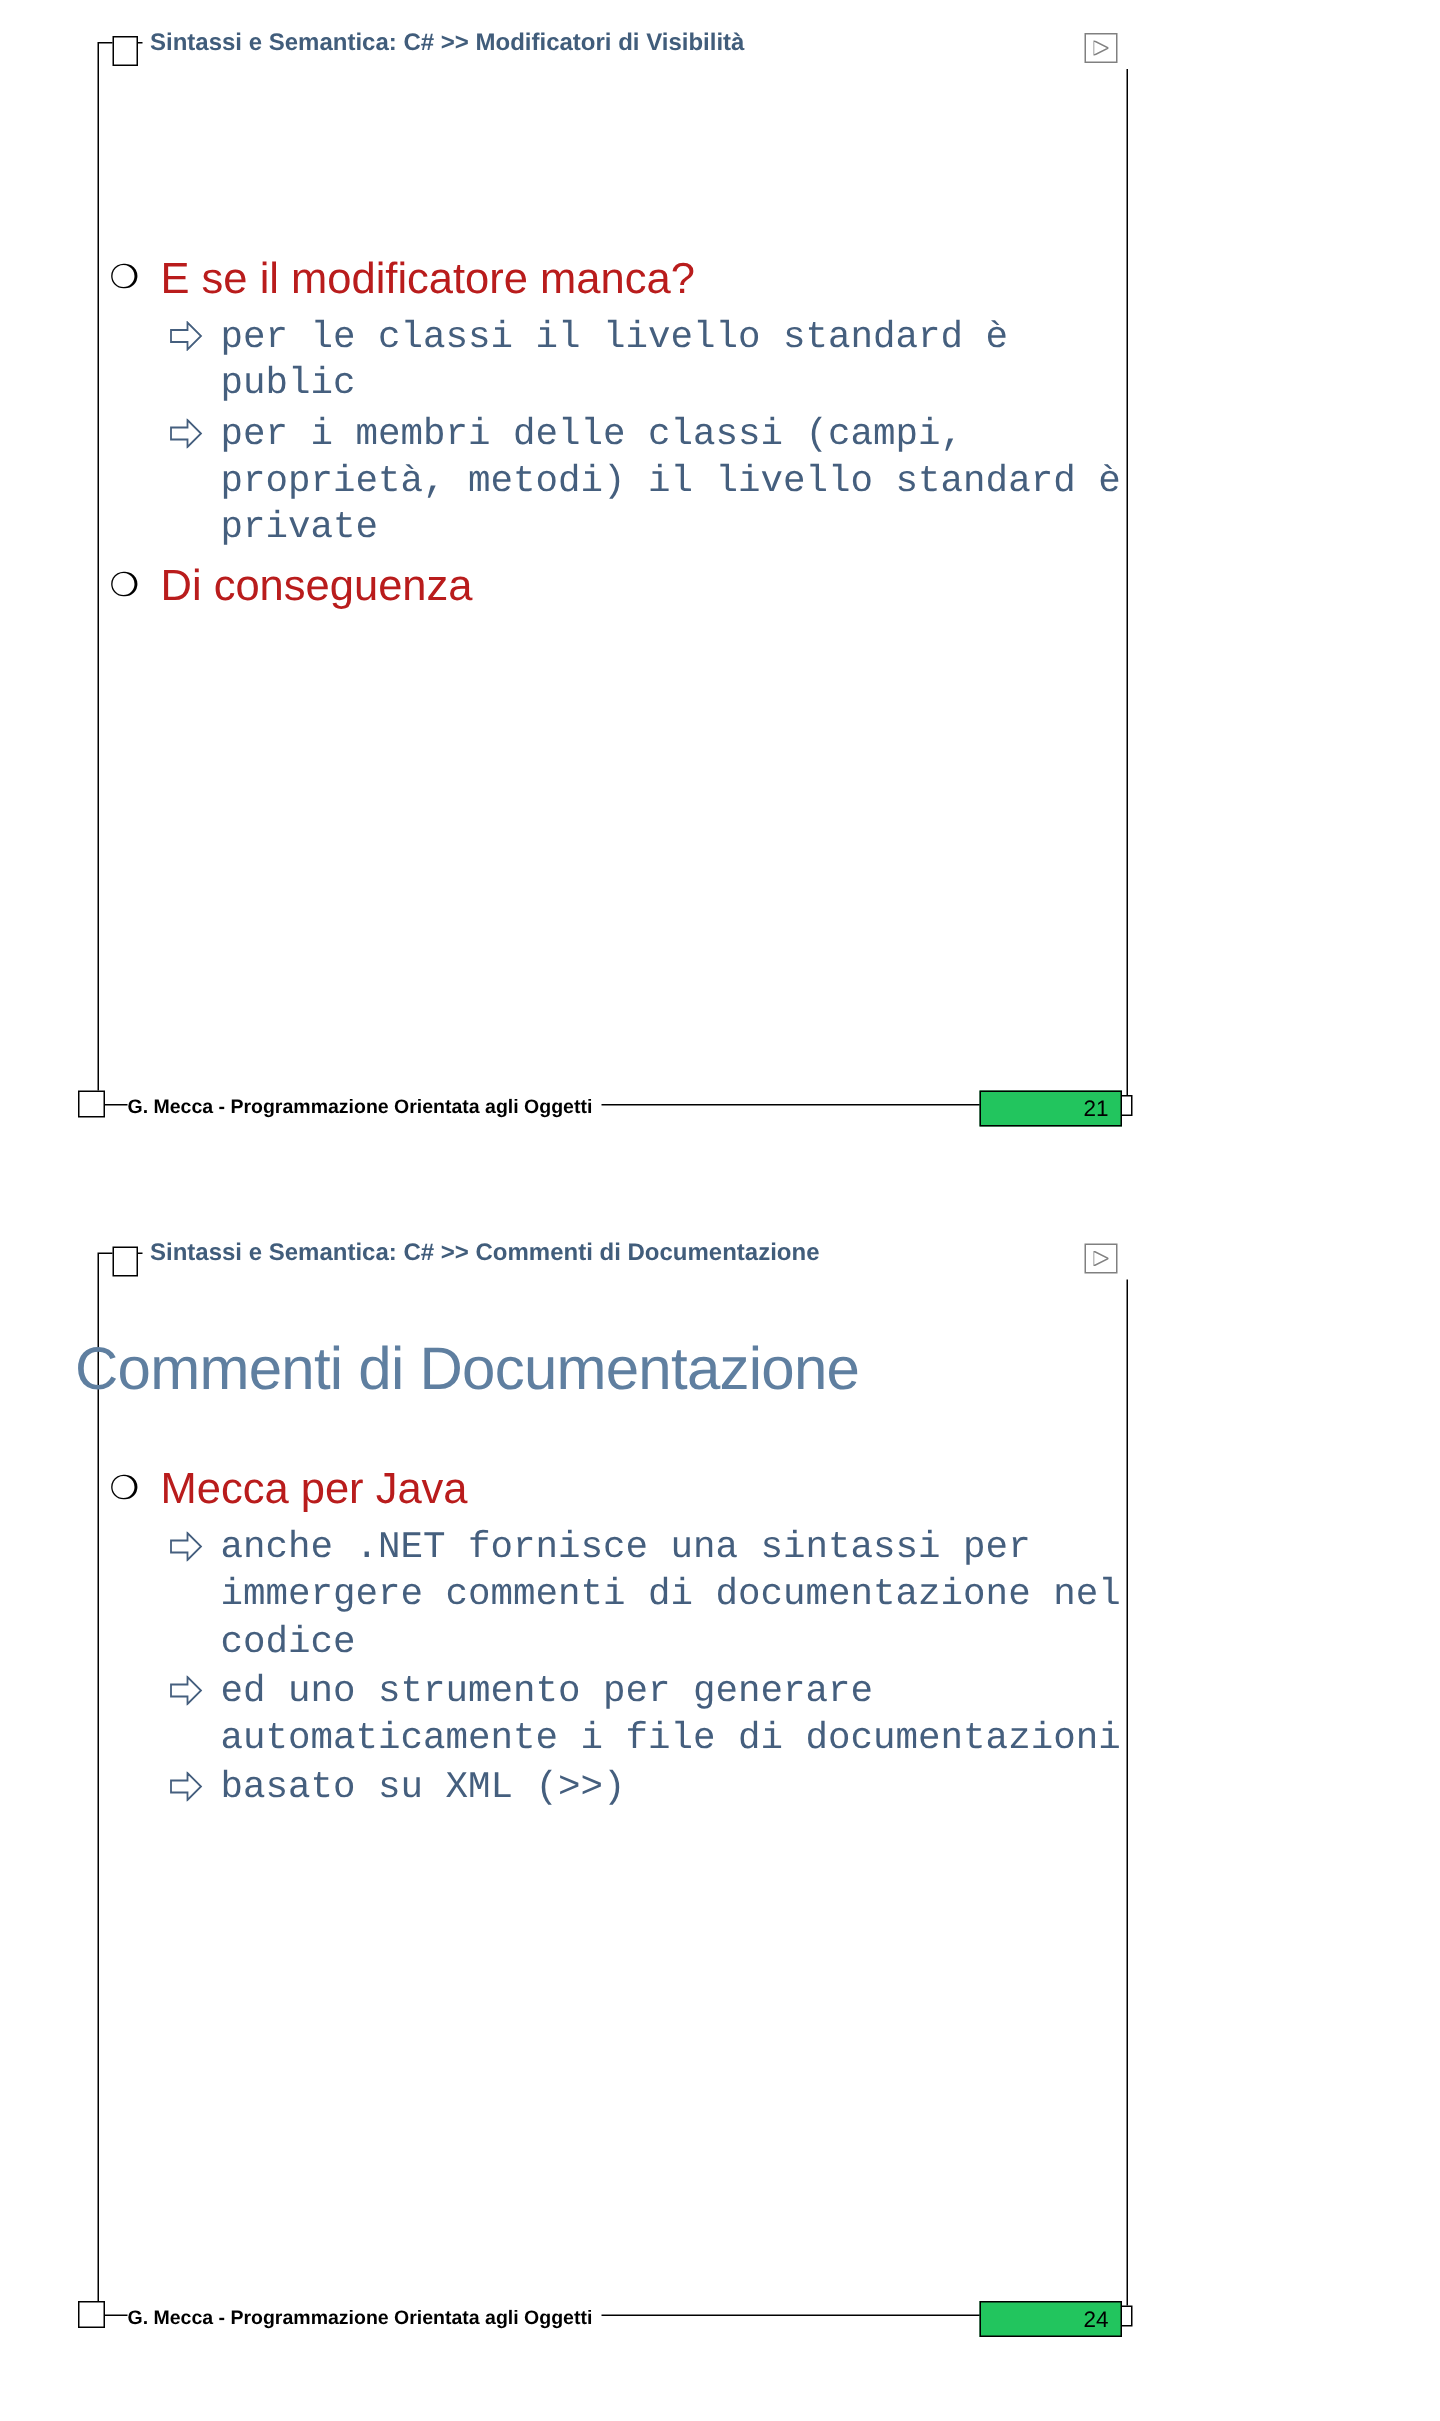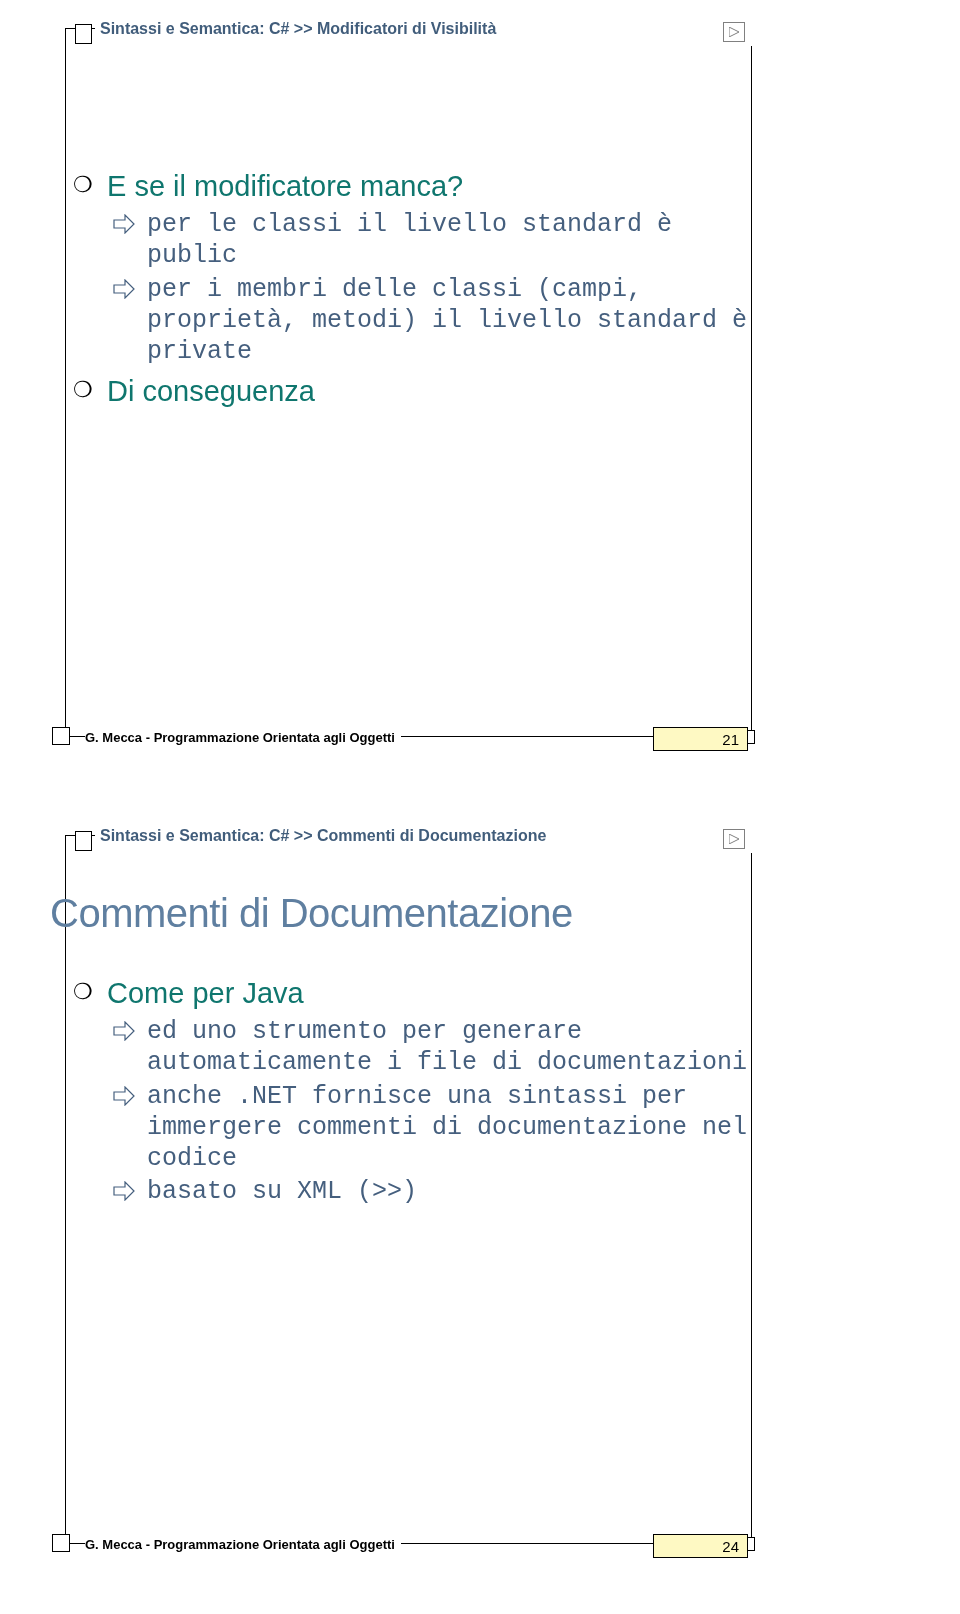--- a/index.html
+++ b/index.html
@@ -81,21 +81,21 @@
   .content {
     position: absolute;
     left: 73px;
     top: 170px;
     right: 50px;
     font-family: Arial, Helvetica, sans-serif;
   }
 
   .lvl1 {
     font-size: 29px;
-    color: #0f766e;
+    color: #b91c1c;
     margin-bottom: 6px;
     padding-left: 34px;
     position: relative;
   }
   .lvl1::before {
     content: "❍";
     position: absolute;
     left: 0;
     top: 2px;
     font-size: 22px;
@@ -148,21 +148,21 @@
     padding-right: 6px;
     text-align: center;
   }
   .footer-num-box {
     position: absolute;
     right: 52px;
     bottom: 56px;
     width: 95px;
     height: 24px;
     border: 1.5px solid #000;
-    background: #fef9c3;
+    background: #22c55e;
     display: flex;
     align-items: center;
     justify-content: flex-end;
     padding-right: 8px;
     box-sizing: border-box;
   }
   .footer-num-back {
     position: absolute;
     right: 45px;
     bottom: 63px;
@@ -229,36 +229,36 @@
   <div class="breadcrumb-text">Sintassi e Semantica: C# &gt;&gt; Commenti di Documentazione</div>
   <div class="play-box">
     <svg width="10" height="10" viewBox="0 0 10 10">
         <polygon points="0,0 10,5 0,10" fill="none" stroke="#808080" stroke-width="1"></polygon>
       </svg>
   </div>
 
   <div class="slide-title">Commenti di Documentazione</div>
 
   <div class="content">
-    <div class="lvl1">Come per Java</div>
+    <div class="lvl1">Mecca per Java</div>
+    <div class="lvl2">
+      <span class="arrow-icon">
+        <svg width="22" height="20" viewBox="0 0 22 20">
+            <path d="M1 6 L12 6 L12 1 L21 10 L12 19 L12 14 L1 14 Z" fill="#fff" stroke="#455f7e" stroke-width="1.2"></path>
+          </svg>
+      </span>
+      <span>anche .NET fornisce una sintassi per immergere commenti di documentazione nel codice</span>
+    </div>
     <div class="lvl2">
       <span class="arrow-icon">
         <svg width="22" height="20" viewBox="0 0 22 20">
             <path d="M1 6 L12 6 L12 1 L21 10 L12 19 L12 14 L1 14 Z" fill="#fff" stroke="#455f7e" stroke-width="1.2"></path>
           </svg>
       </span>
       <span>ed uno strumento per generare automaticamente i file di documentazioni</span>
-    </div>
-    <div class="lvl2">
-      <span class="arrow-icon">
-        <svg width="22" height="20" viewBox="0 0 22 20">
-            <path d="M1 6 L12 6 L12 1 L21 10 L12 19 L12 14 L1 14 Z" fill="#fff" stroke="#455f7e" stroke-width="1.2"></path>
-          </svg>
-      </span>
-      <span>anche .NET fornisce una sintassi per immergere commenti di documentazione nel codice</span>
     </div>
     <div class="lvl2">
       <span class="arrow-icon">
         <svg width="22" height="20" viewBox="0 0 22 20">
             <path d="M1 6 L12 6 L12 1 L21 10 L12 19 L12 14 L1 14 Z" fill="#fff" stroke="#455f7e" stroke-width="1.2"></path>
           </svg>
       </span>
       <span>basato su XML (&gt;&gt;)</span>
     </div>
   </div>

